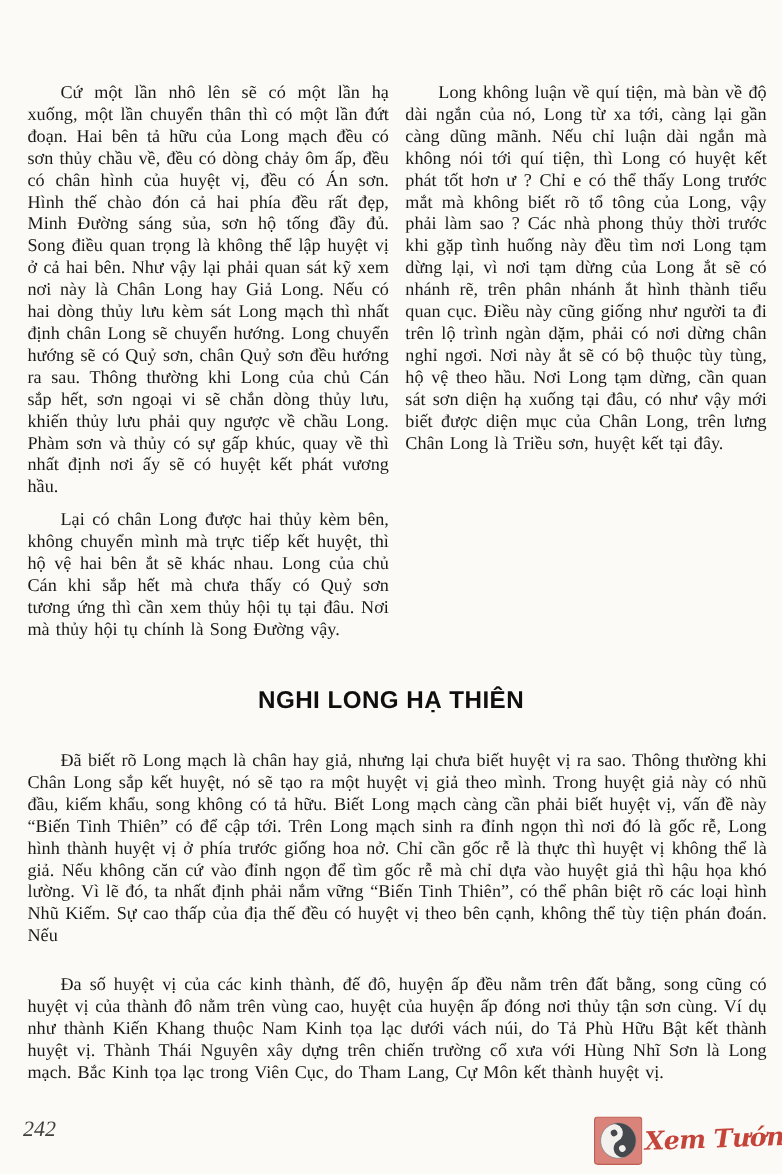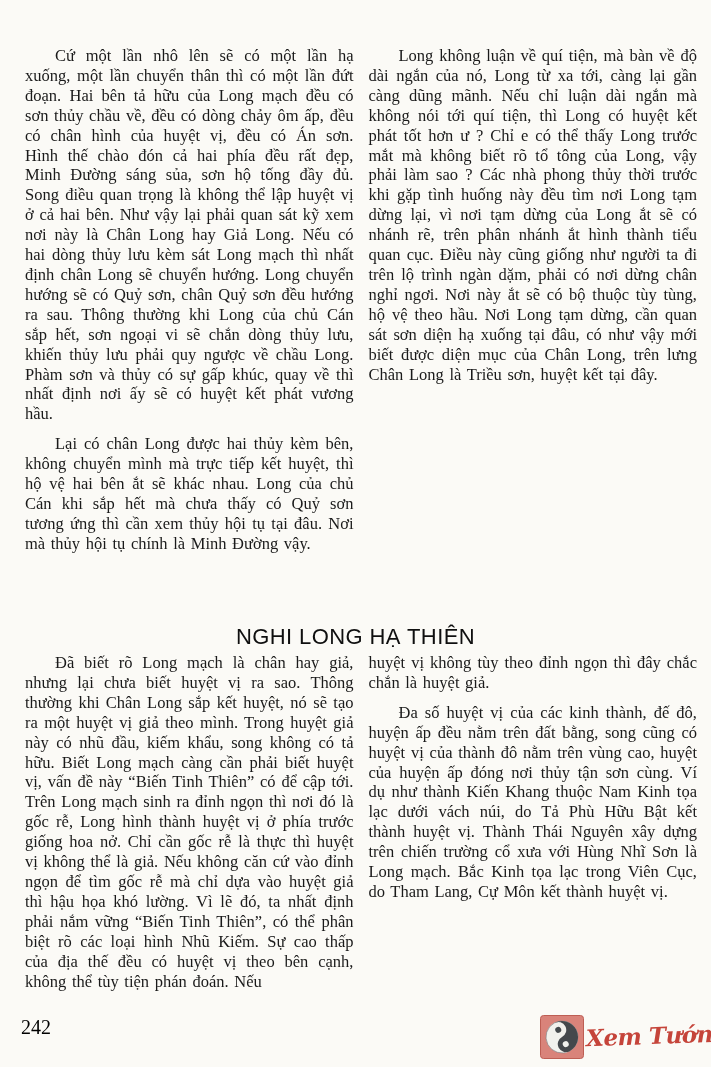--- a/index.html
+++ b/index.html
@@ -5,42 +5,42 @@
   html,body{margin:0;padding:0;}
   body{
     width:711px;height:1067px;position:relative;overflow:hidden;
     background:#fbfaf6;
     font-family:"Liberation Serif", serif;
     color:#1a1a1a;
   }
   .page{position:absolute;inset:0;}
   .section{
     position:absolute;left:25px;right:14px;
-    display:flex;gap:15px;
+    display:flex;gap:15px;margin-top:28px;
   }
   .section.top{top:46px;}
-  .section.bottom{top:653px;}
+  .section.bottom{top:653px;flex-direction:column;}
   .col{
     flex:1;min-width:0;
     font-size:16.5px;line-height:19.9px;
     text-align:justify;
     word-spacing:1.5px;
   }
   .para{margin:0 0 10px 0;text-indent:30px;}
   .para.no-indent{text-indent:0;}
   .heading{
     position:absolute;top:609px;left:0;right:0;
     text-align:center;
     font-family:"Liberation Sans", sans-serif;
-    font-weight:normal;font-size:22px;letter-spacing:0.4px;
+    font-weight:bold;font-size:22px;letter-spacing:0.4px;
     color:#0f0f0f;
   }
   .page-number{
     position:absolute;left:21px;top:1016px;
-    font-size:20px;color:#000000;
+    font-size:20px;color:#404040;font-style:italic;
   }
   .watermark{
     position:absolute;left:540px;top:1015px;
     display:flex;align-items:flex-start;gap:2px;
   }
   .watermark-text{
     font-family:"DejaVu Serif", serif;
     font-style:italic;font-weight:bold;
     font-size:23px;line-height:1;
     color:#c5443a;
@@ -51,35 +51,34 @@
   }
 </style>
 </head>
 <body>
 
 <div class="page">
 
   <section class="section top">
     <div class="col">
       <p class="para">Cứ một lần nhô lên sẽ có một lần hạ xuống, một lần chuyển thân thì có một lần đứt đoạn. Hai bên tả hữu của Long mạch đều có sơn thủy chầu về, đều có dòng chảy ôm ấp, đều có chân hình của huyệt vị, đều có Án sơn. Hình thế chào đón cả hai phía đều rất đẹp, Minh Đường sáng sủa, sơn hộ tống đầy đủ. Song điều quan trọng là không thể lập huyệt vị ở cả hai bên. Như vậy lại phải quan sát kỹ xem nơi này là Chân Long hay Giả Long. Nếu có hai dòng thủy lưu kèm sát Long mạch thì nhất định chân Long sẽ chuyển hướng. Long chuyển hướng sẽ có Quỷ sơn, chân Quỷ sơn đều hướng ra sau. Thông thường khi Long của chủ Cán sắp hết, sơn ngoại vi sẽ chắn dòng thủy lưu, khiến thủy lưu phải quy ngược về chầu Long. Phàm sơn và thủy có sự gấp khúc, quay về thì nhất định nơi ấy sẽ có huyệt kết phát vương hầu.</p>
-      <p class="para">Lại có chân Long được hai thủy kèm bên, không chuyển mình mà trực tiếp kết huyệt, thì hộ vệ hai bên ắt sẽ khác nhau. Long của chủ Cán khi sắp hết mà chưa thấy có Quỷ sơn tương ứng thì cần xem thủy hội tụ tại đâu. Nơi mà thủy hội tụ chính là Minh Đường vậy.</p>
+      <p class="para">Lại có chân Long được hai thủy kèm bên, không chuyển mình mà trực tiếp kết huyệt, thì hộ vệ hai bên ắt sẽ khác nhau. Long của chủ Cán khi sắp hết mà chưa thấy có Quỷ sơn tương ứng thì cần xem thủy hội tụ tại đâu. Nơi mà thủy hội tụ chính là Song Đường vậy.</p>
     </div>
     <div class="col">
       <p class="para">Long không luận về quí tiện, mà bàn về độ dài ngắn của nó, Long từ xa tới, càng lại gần càng dũng mãnh. Nếu chỉ luận dài ngắn mà không nói tới quí tiện, thì Long có huyệt kết phát tốt hơn ư ? Chỉ e có thể thấy Long trước mắt mà không biết rõ tổ tông của Long, vậy phải làm sao ? Các nhà phong thủy thời trước khi gặp tình huống này đều tìm nơi Long tạm dừng lại, vì nơi tạm dừng của Long ắt sẽ có nhánh rẽ, trên phân nhánh ắt hình thành tiểu quan cục. Điều này cũng giống như người ta đi trên lộ trình ngàn dặm, phải có nơi dừng chân nghỉ ngơi. Nơi này ắt sẽ có bộ thuộc tùy tùng, hộ vệ theo hầu. Nơi Long tạm dừng, cần quan sát sơn diện hạ xuống tại đâu, có như vậy mới biết được diện mục của Chân Long, trên lưng Chân Long là Triều sơn, huyệt kết tại đây.</p>
     </div>
   </section>
 
   <h1 class="heading">NGHI LONG HẠ THIÊN</h1>
 
   <section class="section bottom">
     <div class="col">
       <p class="para">Đã biết rõ Long mạch là chân hay giả, nhưng lại chưa biết huyệt vị ra sao. Thông thường khi Chân Long sắp kết huyệt, nó sẽ tạo ra một huyệt vị giả theo mình. Trong huyệt giả này có nhũ đầu, kiếm khẩu, song không có tả hữu. Biết Long mạch càng cần phải biết huyệt vị, vấn đề này “Biến Tinh Thiên” có để cập tới. Trên Long mạch sinh ra đỉnh ngọn thì nơi đó là gốc rễ, Long hình thành huyệt vị ở phía trước giống hoa nở. Chỉ cần gốc rễ là thực thì huyệt vị không thể là giả. Nếu không căn cứ vào đỉnh ngọn để tìm gốc rễ mà chỉ dựa vào huyệt giả thì hậu họa khó lường. Vì lẽ đó, ta nhất định phải nắm vững “Biến Tinh Thiên”, có thể phân biệt rõ các loại hình Nhũ Kiếm. Sự cao thấp của địa thế đều có huyệt vị theo bên cạnh, không thể tùy tiện phán đoán. Nếu</p>
     </div>
     <div class="col">
-      <p class="para no-indent">huyệt vị không tùy theo đỉnh ngọn thì đây chắc chắn là huyệt giả.</p>
       <p class="para">Đa số huyệt vị của các kinh thành, đế đô, huyện ấp đều nằm trên đất bằng, song cũng có huyệt vị của thành đô nằm trên vùng cao, huyệt của huyện ấp đóng nơi thủy tận sơn cùng. Ví dụ như thành Kiến Khang thuộc Nam Kinh tọa lạc dưới vách núi, do Tả Phù Hữu Bật kết thành huyệt vị. Thành Thái Nguyên xây dựng trên chiến trường cổ xưa với Hùng Nhĩ Sơn là Long mạch. Bắc Kinh tọa lạc trong Viên Cục, do Tham Lang, Cự Môn kết thành huyệt vị.</p>
     </div>
   </section>
 
   <div class="page-number">242</div>
 
   <div class="watermark">
     <span>
       <svg width="44" height="44" viewBox="0 0 44 44" aria-hidden="true">
         <rect x="0.5" y="0.5" width="43" height="43" rx="3" fill="#d9837a" stroke="#bd5e54"></rect>

